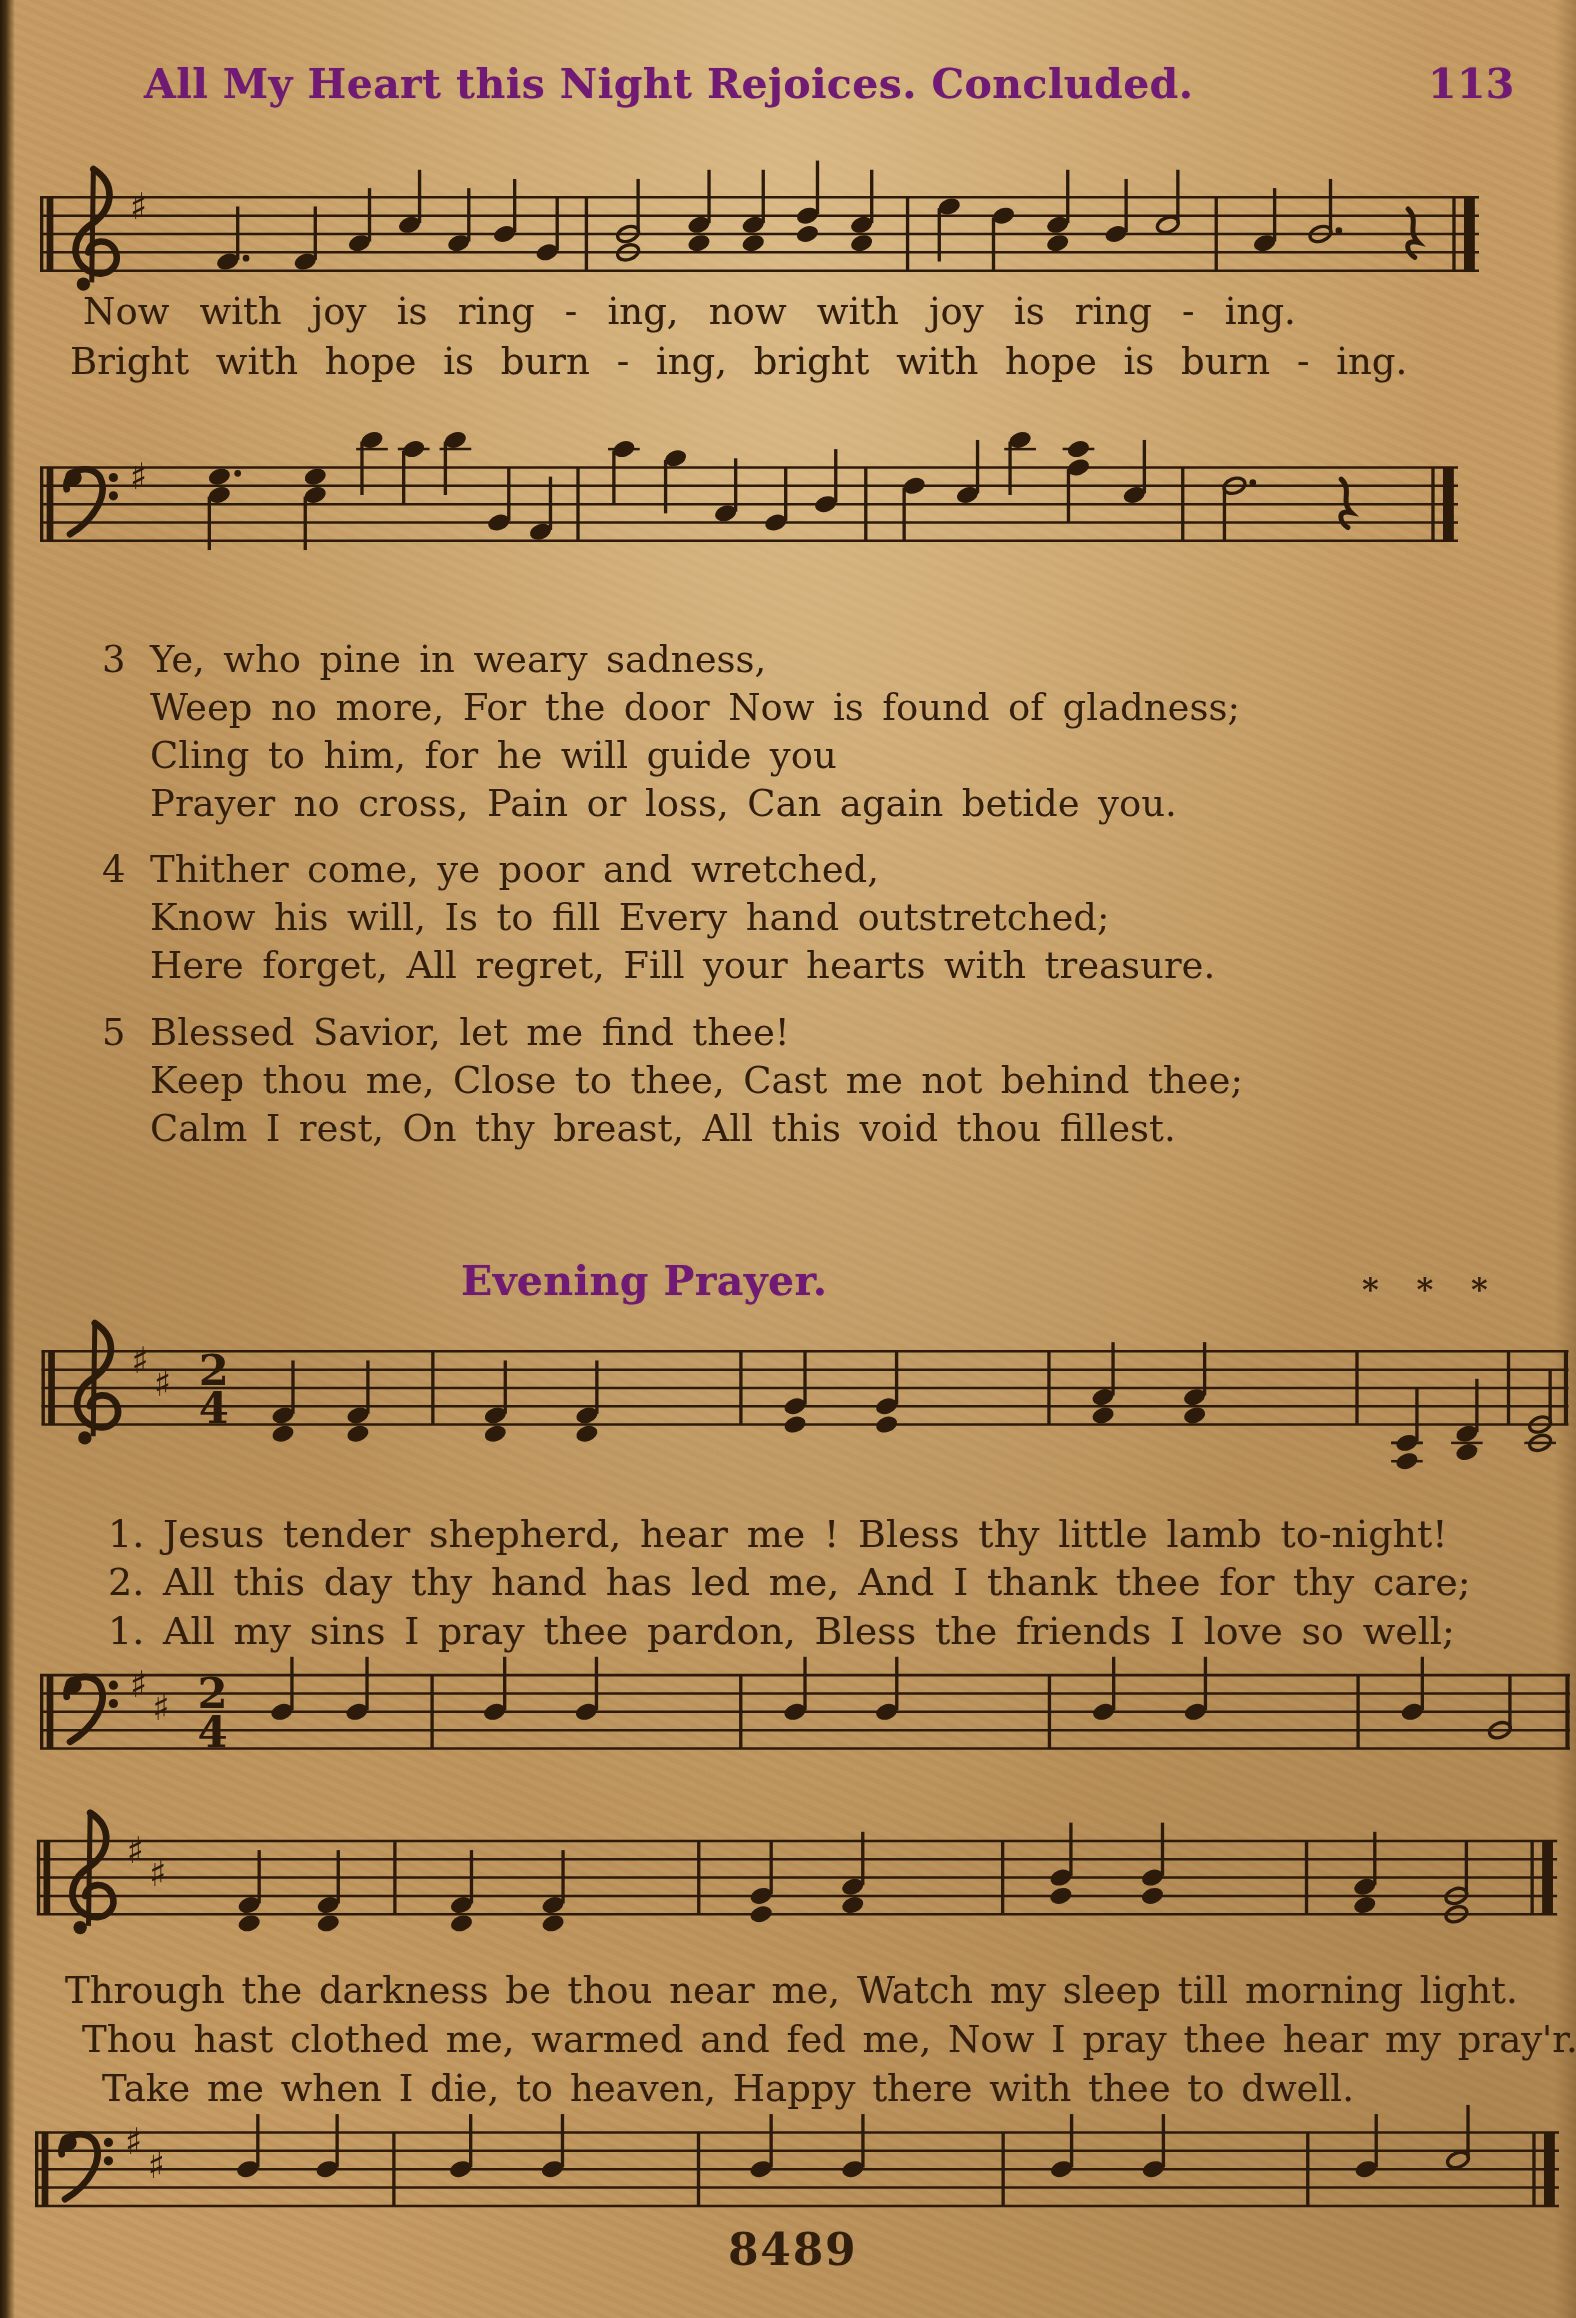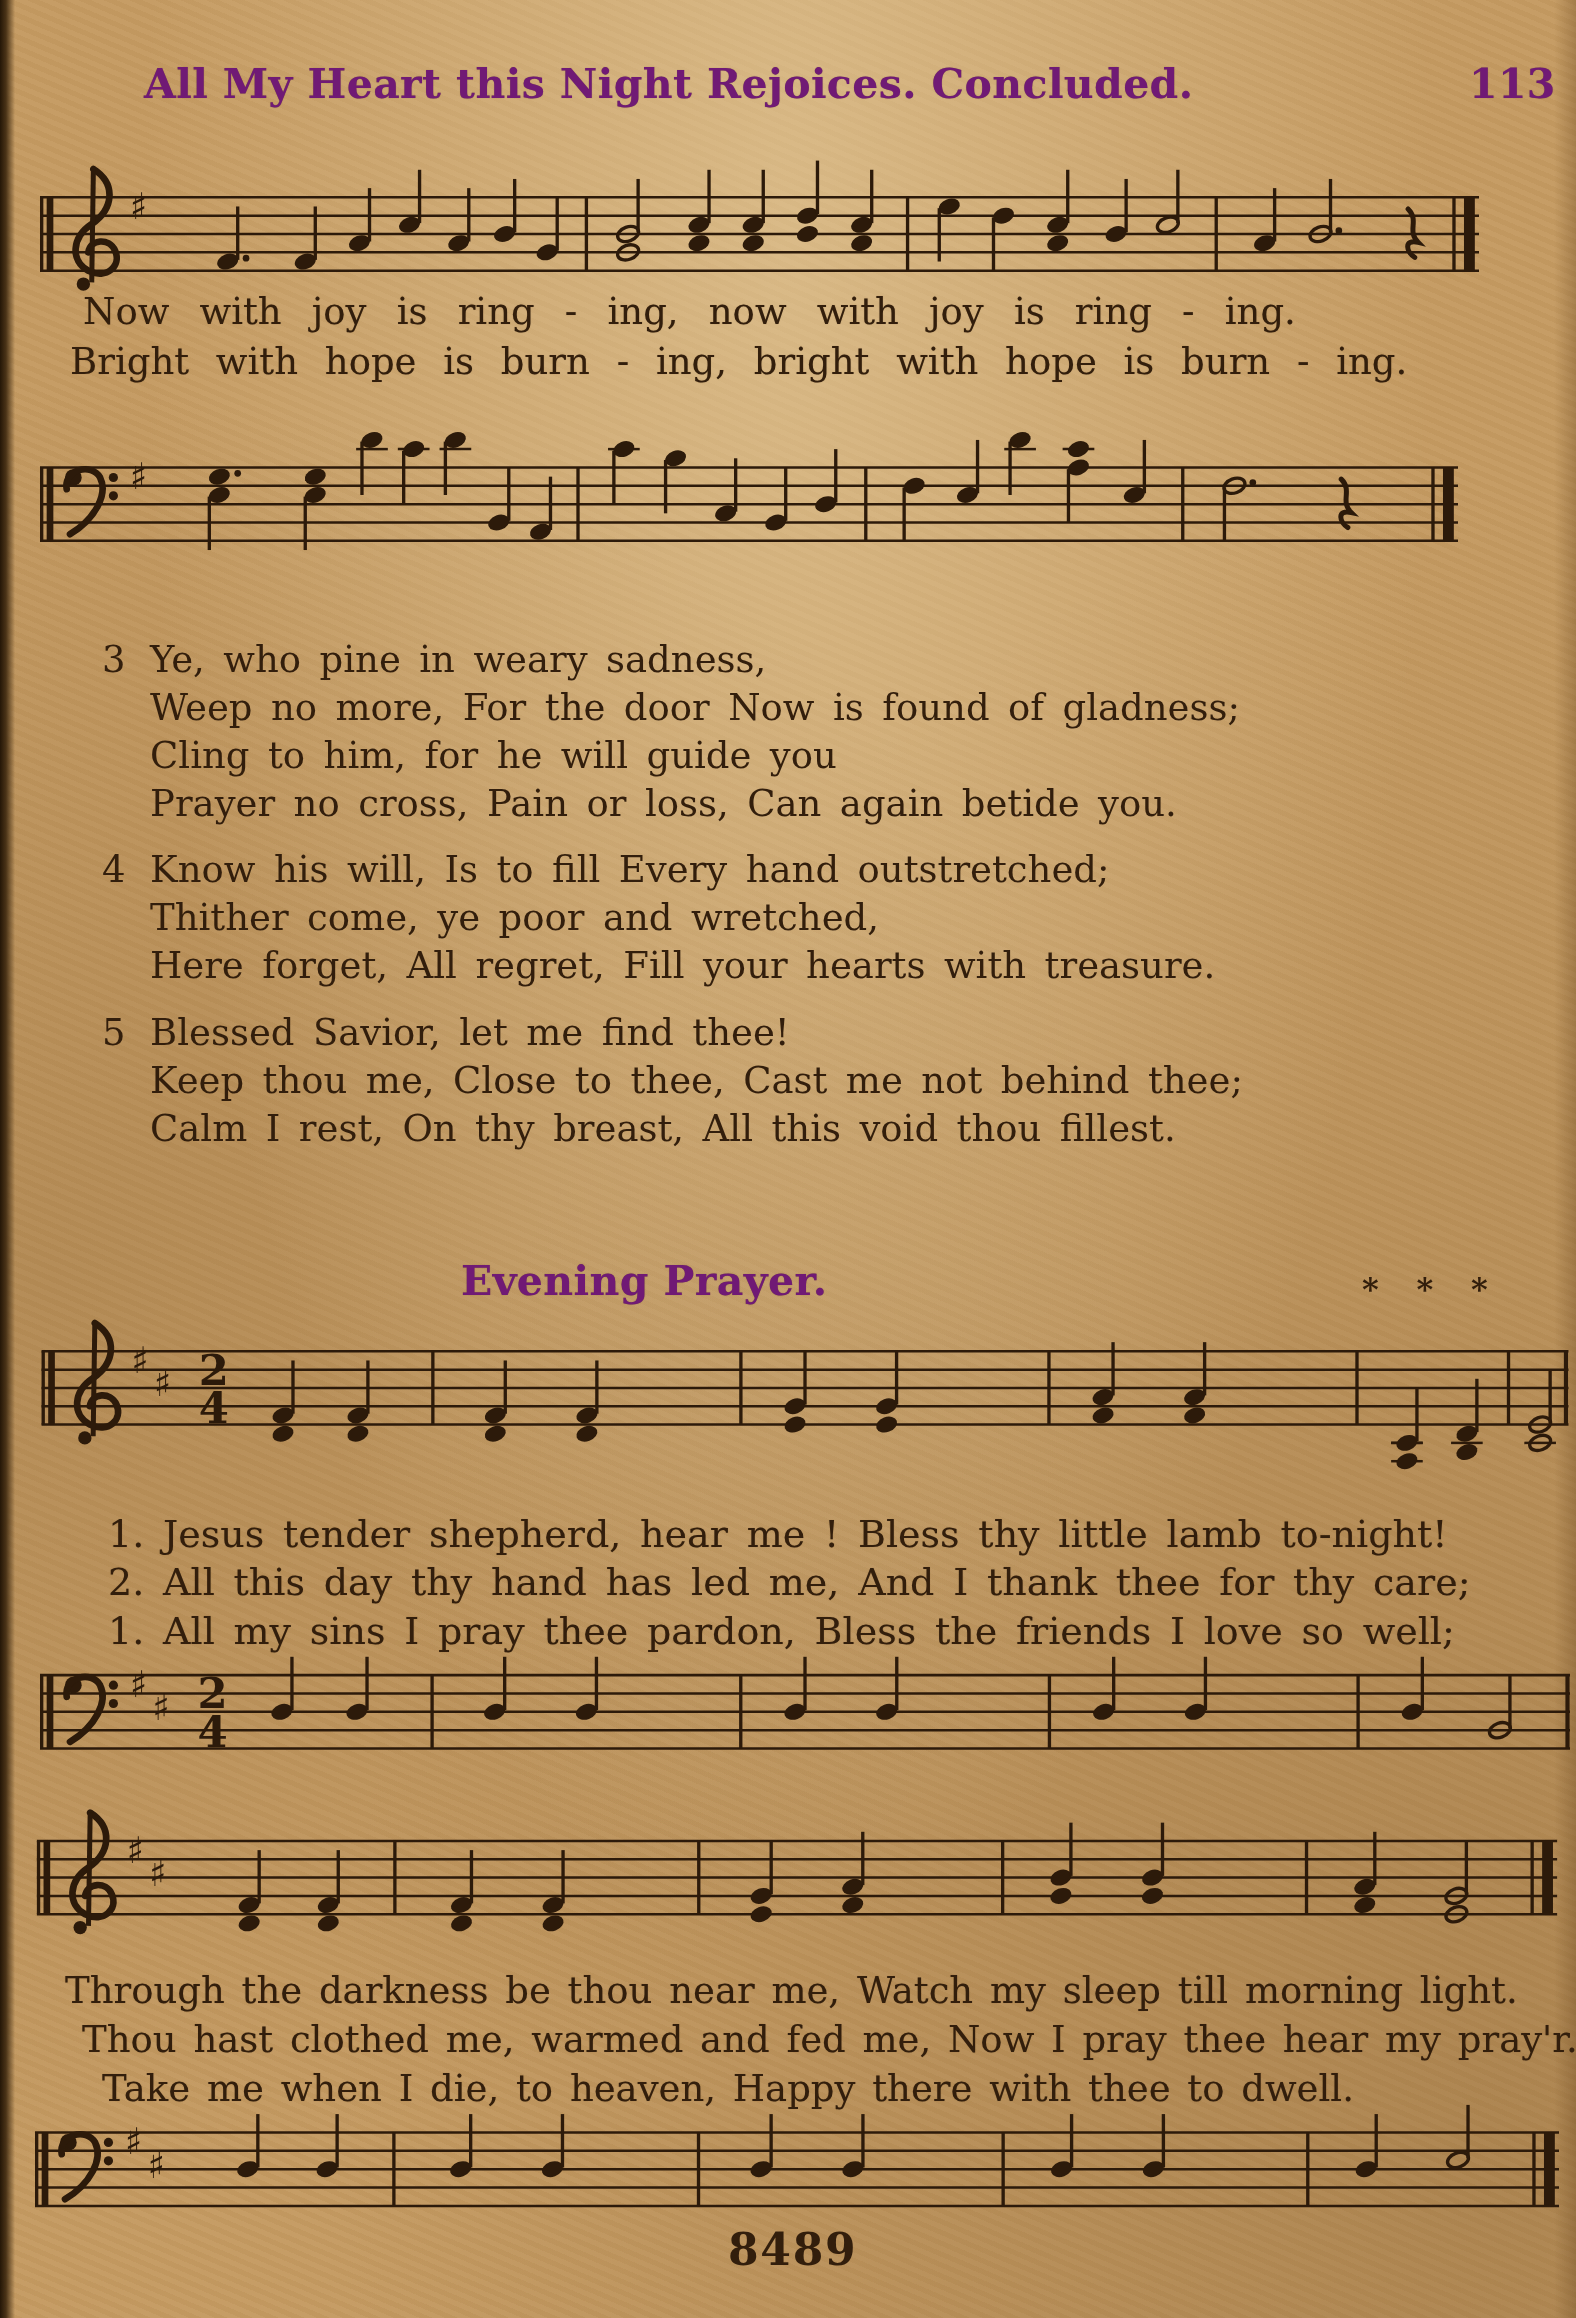--- a/index.html
+++ b/index.html
@@ -30,21 +30,21 @@
     background:linear-gradient(270deg,rgba(96,62,24,.30),rgba(0,0,0,0));}
   .ornament{font-size:32px;letter-spacing:13.3px;font-weight:700;}
 </style>
 </head>
 <body>
 
 <div class="abs binding"></div>
 <div class="abs edge-shade"></div>
 
 <div class="abs hdr" style="left:144px;top:60px;">All My Heart this Night Rejoices.  Concluded.</div>
-<div class="abs hdr" style="left:1428px;top:60px;margin-left:41px;">113</div>
+<div class="abs hdr" style="left:1428px;top:60px;">113</div>
 
 <svg class="staff" width="1439" height="149" viewBox="0 0 1725 178" style="left: 40px; top: 157px;">
     <line x1="0" y1="48" x2="1725" y2="48" stroke="#2c1a0a" stroke-width="3"></line>
     <line x1="0" y1="70" x2="1725" y2="70" stroke="#2c1a0a" stroke-width="3"></line>
     <line x1="0" y1="92" x2="1725" y2="92" stroke="#2c1a0a" stroke-width="3"></line>
     <line x1="0" y1="114" x2="1725" y2="114" stroke="#2c1a0a" stroke-width="3"></line>
     <line x1="0" y1="136" x2="1725" y2="136" stroke="#2c1a0a" stroke-width="3"></line>
     <line x1="2" y1="48" x2="2" y2="136" stroke="#2c1a0a" stroke-width="4"></line>
     <rect x="8" y="48" width="8" height="88" fill="#2c1a0a"></rect>
     <path d="M 64 14 C 92 32 88 62 62 80 C 38 96 36 124 58 136 C 80 147 98 130 90 112 C 83 96 60 98 58 114" fill="none" stroke="#2c1a0a" stroke-width="8" stroke-linecap="round"></path>
@@ -182,22 +182,22 @@
     <div class="vlines">
       <div>Ye, who pine in weary sadness,</div>
       <div>Weep no more, For the door Now is found of gladness;</div>
       <div>Cling to him, for he will guide you</div>
       <div>Prayer no cross, Pain or loss, Can again betide you.</div>
     </div>
   </div>
   <div class="verse">
     <div class="vnum">4</div>
     <div class="vlines">
+      <div>Thither come, ye poor and wretched,</div>
       <div>Know his will, Is to fill Every hand outstretched;</div>
-      <div>Thither come, ye poor and wretched,</div>
       <div>Here forget, All regret, Fill your hearts with treasure.</div>
     </div>
   </div>
   <div class="verse">
     <div class="vnum">5</div>
     <div class="vlines">
       <div>Blessed Savior, let me find thee!</div>
       <div>Keep thou me, Close to thee, Cast me not behind thee;</div>
       <div>Calm I rest, On thy breast, All this void thou fillest.</div>
     </div>

